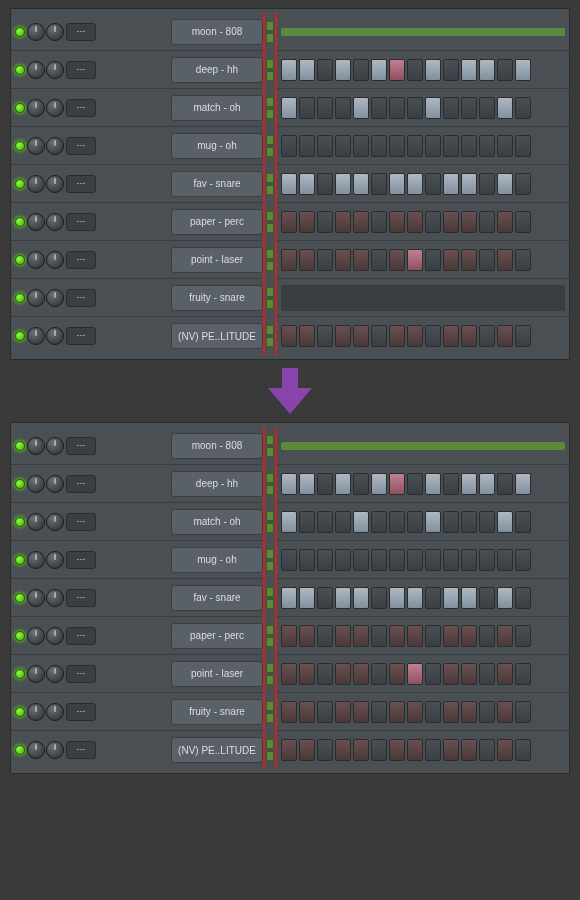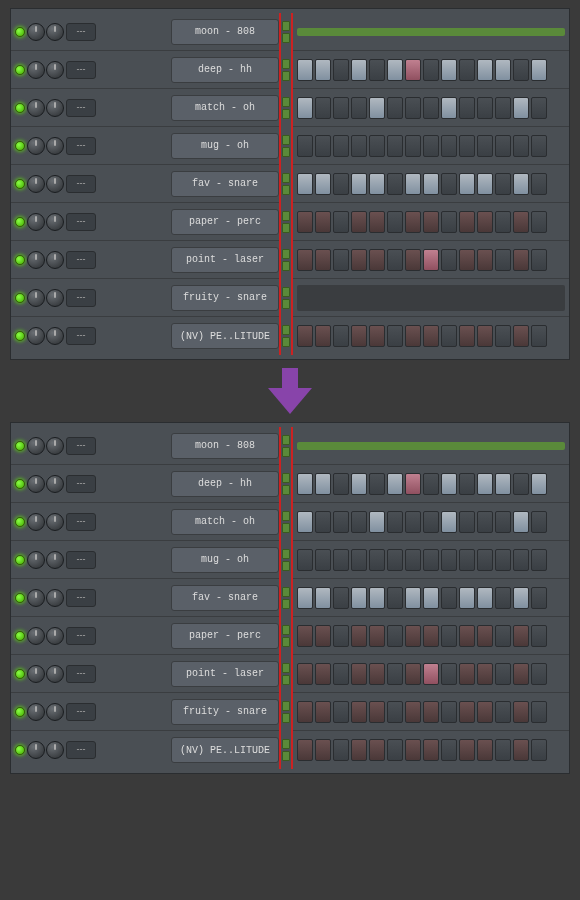--- a/index.html
+++ b/index.html
@@ -97,28 +97,27 @@
       flex-shrink: 0;
     }
 
     
     .track-name {
       background: #5a6068;
       border: 1px solid #3a3d40;
       border-radius: 3px;
       color: #ddd;
       font-size: 10px;
-      width: 108px;
+      width: 92px;
       height: 26px;
       display: flex;
       align-items: center;
       justify-content: center;
       flex-shrink: 0;
       cursor: pointer;
-      font-family: Liberation Mono, monospace;
     }
 
     
     .step-col {
       display: flex;
       flex-direction: column;
       justify-content: center;
       align-items: center;
       width: 14px;
       height: 38px;

